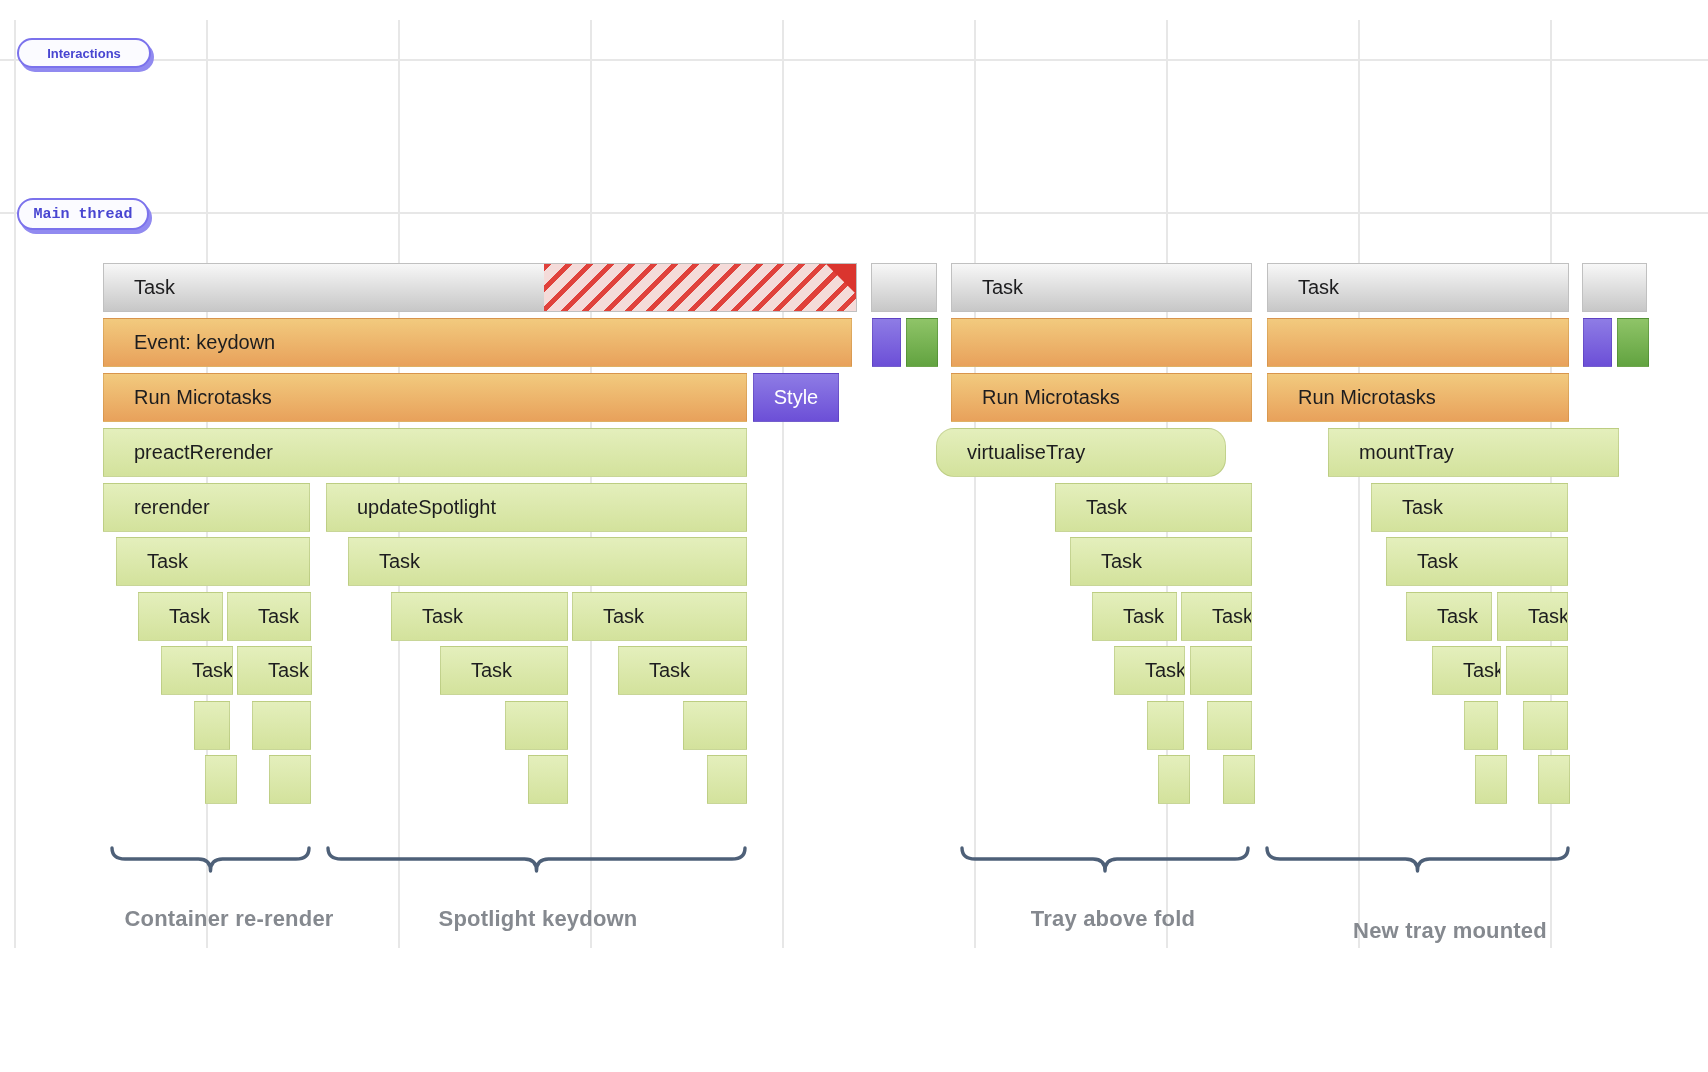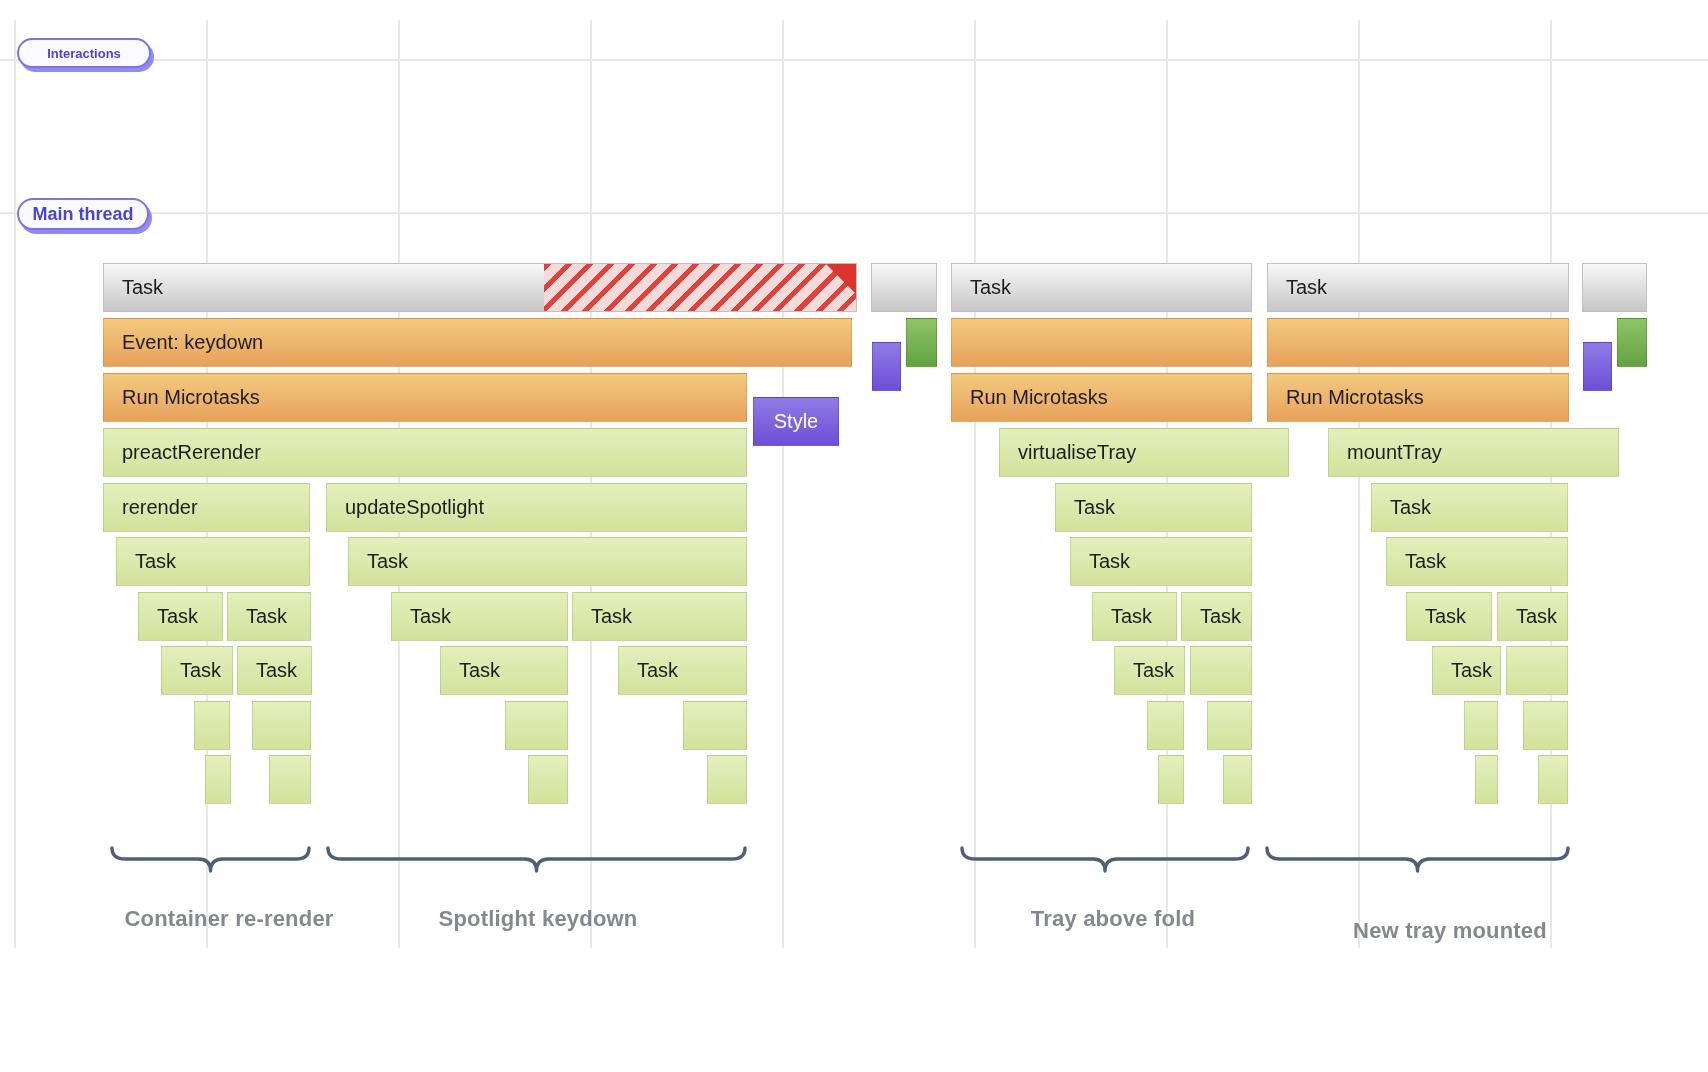--- a/index.html
+++ b/index.html
@@ -14,42 +14,42 @@
   .pill{
     position:absolute;display:flex;align-items:center;justify-content:center;
     background:var(--pill-fill,#fbfbff);
     border:2.5px solid var(--pill-border,#7b72ec);
     border-radius:18px;
     box-shadow:3px 4px 0 0 var(--pill-shadow,#918af0);
     font-weight:700;color:var(--pill-text,#4845d1);
     box-sizing:border-box;white-space:nowrap;
   }
   .pill-interactions{left:17px;top:38px;width:134px;height:30px;font-size:13px;}
-  .pill-main{left:17px;top:198px;width:132px;height:32px;font-size:18px;}
+  .pill-main{left:17px;top:198px;width:132px;height:32px;font-size:15px;font-family:Liberation Mono, monospace;}
 
   
   .keyboard-bar{
     position:absolute;left:103px;top:115px;width:848px;height:51px;
     background:linear-gradient(var(--orange-top,#f2ca7e),var(--orange-bottom,#e8a15b));
     border:1px solid rgba(175,115,40,.28);box-sizing:border-box;
     display:flex;align-items:center;padding-left:15px;
     font-size:21px;color:var(--bar-text,#1d1d1f);
   }
 
   
   .bar{
     position:absolute;box-sizing:border-box;display:flex;align-items:center;
-    padding-left:18px;font-size:20px;color:var(--bar-text,#1d1d1f);
+    padding-left:30px;font-size:20px;color:var(--bar-text,#1d1d1f);
     white-space:nowrap;overflow:hidden;
   }
   .k-gray{background:linear-gradient(var(--gray-top,#f7f7f7),var(--gray-bottom,#c7c7c7));border:1px solid #c0c0c0;}
   .k-orange{background:linear-gradient(var(--orange-top,#f2ca7e),var(--orange-bottom,#e8a15b));border:1px solid rgba(175,115,40,.28);align-items:center;}
   .k-green{background:linear-gradient(var(--green-top,#e4efbc),var(--green-bottom,#d3e29c));border:1px solid rgba(130,150,60,.28);}
   .k-purple{background:linear-gradient(var(--purple-top,#8e7ce5),var(--purple-bottom,#6c4fd7));border:1px solid rgba(70,40,160,.35);
-            justify-content:center;padding-left:0;color:#fff;margin-top:24px;}
+            justify-content:center;padding-left:0;color:#fff;}
   .k-mini-green{background:linear-gradient(var(--mini-green-top,#8fc468),var(--mini-green-bottom,#62a340));border:1px solid rgba(50,110,30,.35);}
 
   .hatch{
     position:absolute;top:0;bottom:0;right:0;
     background:repeating-linear-gradient(135deg,
       var(--hatch-red,#e0413b) 0px,var(--hatch-red,#e0413b) 5px,
       var(--hatch-pink,#f4dbd9) 5px,var(--hatch-pink,#f4dbd9) 15px);
   }
   .corner{
     position:absolute;top:0;right:0;width:0;height:0;
@@ -157,21 +157,21 @@
       <div class="bar k-gray" style="left: 871px; top: 263px; width: 66px; height: 49px;"></div>
       <div class="bar k-purple" style="left: 872px; top: 318px; width: 29px; height: 49px;"></div>
       <div class="bar k-mini-green" style="left: 906px; top: 318px; width: 31px; height: 49px;"></div>
       <div class="bar k-gray" style="left: 951px; top: 263px; width: 301px; height: 49px;">
         <span>Task</span>
       </div>
       <div class="bar k-orange" style="left: 951px; top: 318px; width: 301px; height: 49px;"></div>
       <div class="bar k-orange" style="left: 951px; top: 373px; width: 301px; height: 49px;">
         <span>Run Microtasks</span>
       </div>
-      <div class="bar k-green" style="left: 999px; top: 428px; width: 290px; height: 49px;">
+      <div class="bar k-green" style="left: 936px; top: 428px; width: 290px; height: 49px; border-radius: 18px;">
         <span>virtualiseTray</span>
       </div>
       <div class="bar k-green" style="left: 1055px; top: 483px; width: 197px; height: 49px;">
         <span>Task</span>
       </div>
       <div class="bar k-green" style="left: 1070px; top: 537px; width: 182px; height: 49px;">
         <span>Task</span>
       </div>
       <div class="bar k-green" style="left: 1092px; top: 592px; width: 85px; height: 49px;">
         <span>Task</span>

